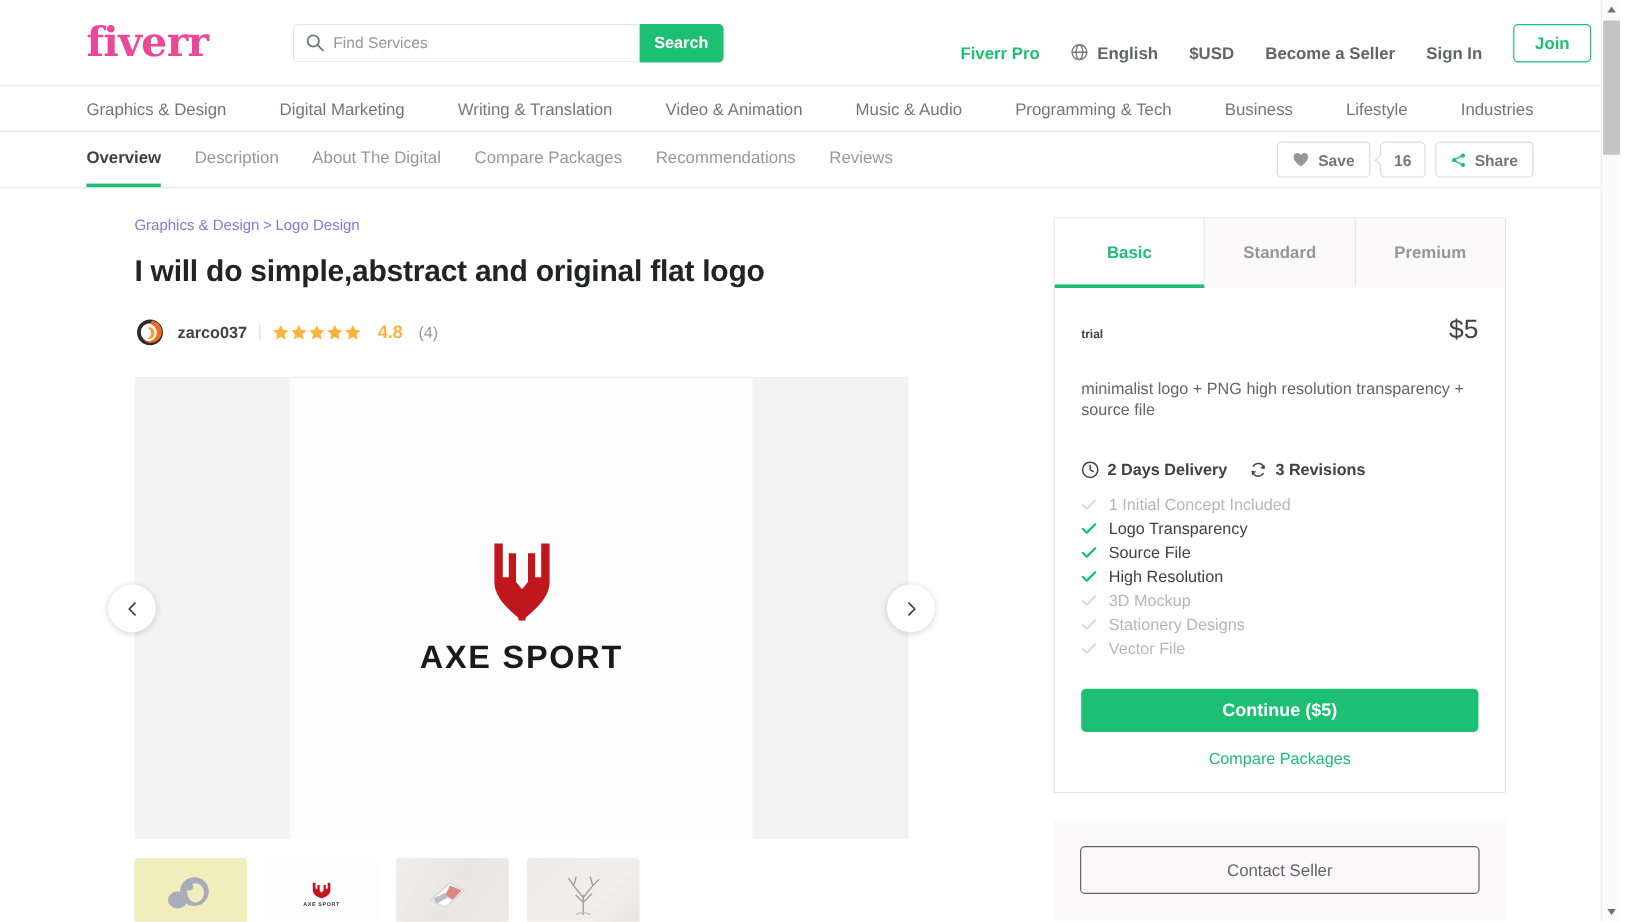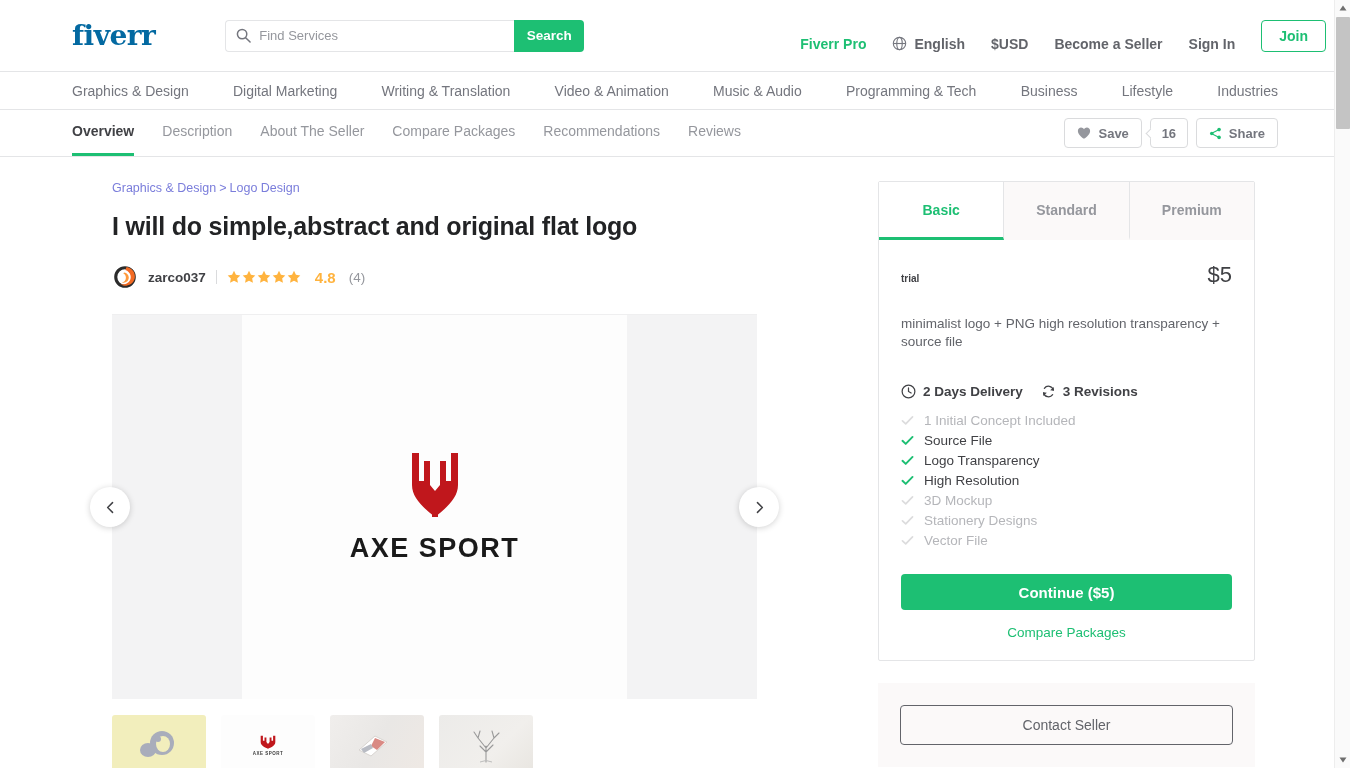--- a/index.html
+++ b/index.html
@@ -11,21 +11,21 @@
   }
   .page { width: 1350px; height: 768px; position: relative; overflow: hidden; }
 
   
   .header {
     height: 71px; display: flex; align-items: center;
     padding: 0 24px 0 72px; background: #fff;
   }
   .logo {
     font-family: "DejaVu Serif", serif;
-    font-weight: 700; font-size: 28px; color: #0369a1;
+    font-weight: 700; font-size: 34px; color: #ec4899;
     letter-spacing: -0.5px;
   }
   .searchwrap {
     display: flex; margin-left: 70px; height: 32px;
   }
   .searchbox {
     display: flex; align-items: center; width: 289px; height: 32px;
     border: 1px solid #e4e5e7; border-right: none;
     border-radius: 4px 0 0 4px; padding: 0 10px; background: #fff;
   }
@@ -268,21 +268,21 @@
     <a href="#">Programming &amp; Tech</a>
     <a href="#">Business</a>
     <a href="#">Lifestyle</a>
     <a href="#">Industries</a>
   </div>
 
   <div class="gigtabs">
     <div class="tabs">
       <a href="#" class="gigtab active">Overview</a>
       <a href="#" class="gigtab">Description</a>
-      <a href="#" class="gigtab">About The Seller</a>
+      <a href="#" class="gigtab">About The Digital</a>
       <a href="#" class="gigtab">Compare Packages</a>
       <a href="#" class="gigtab">Recommendations</a>
       <a href="#" class="gigtab">Reviews</a>
     </div>
     <div class="tabactions">
       <button class="pillbtn">
         <svg class="heart-icon" viewBox="0 0 16 16">
           <path d="M8 14.5C8 14.5 1 10.3 1 5.6 1 3.3 2.8 1.8 4.7 1.8c1.4 0 2.6.8 3.3 2 .7-1.2 1.9-2 3.3-2C13.2 1.8 15 3.3 15 5.6c0 4.7-7 8.9-7 8.9z" fill="#95979d"></path>
         </svg>
         <span>Save</span>
@@ -437,27 +437,27 @@
             <div class="feature off">
               <svg class="check" viewBox="0 0 16 16">
                   <polyline points="1.8,8.4 5.8,12.2 14.2,3.6" fill="none" stroke="#dcdcdd" stroke-width="2.1" stroke-linecap="round" stroke-linejoin="round"></polyline>
                 </svg>
               <span>1 Initial Concept Included</span>
             </div>
             <div class="feature on">
               <svg class="check" viewBox="0 0 16 16">
                   <polyline points="1.8,8.4 5.8,12.2 14.2,3.6" fill="none" stroke="#1dbf73" stroke-width="2.4" stroke-linecap="round" stroke-linejoin="round"></polyline>
                 </svg>
+              <span>Logo Transparency</span>
+            </div>
+            <div class="feature on">
+              <svg class="check" viewBox="0 0 16 16">
+                  <polyline points="1.8,8.4 5.8,12.2 14.2,3.6" fill="none" stroke="#1dbf73" stroke-width="2.4" stroke-linecap="round" stroke-linejoin="round"></polyline>
+                </svg>
               <span>Source File</span>
-            </div>
-            <div class="feature on">
-              <svg class="check" viewBox="0 0 16 16">
-                  <polyline points="1.8,8.4 5.8,12.2 14.2,3.6" fill="none" stroke="#1dbf73" stroke-width="2.4" stroke-linecap="round" stroke-linejoin="round"></polyline>
-                </svg>
-              <span>Logo Transparency</span>
             </div>
             <div class="feature on">
               <svg class="check" viewBox="0 0 16 16">
                   <polyline points="1.8,8.4 5.8,12.2 14.2,3.6" fill="none" stroke="#1dbf73" stroke-width="2.4" stroke-linecap="round" stroke-linejoin="round"></polyline>
                 </svg>
               <span>High Resolution</span>
             </div>
             <div class="feature off">
               <svg class="check" viewBox="0 0 16 16">
                   <polyline points="1.8,8.4 5.8,12.2 14.2,3.6" fill="none" stroke="#dcdcdd" stroke-width="2.1" stroke-linecap="round" stroke-linejoin="round"></polyline>

